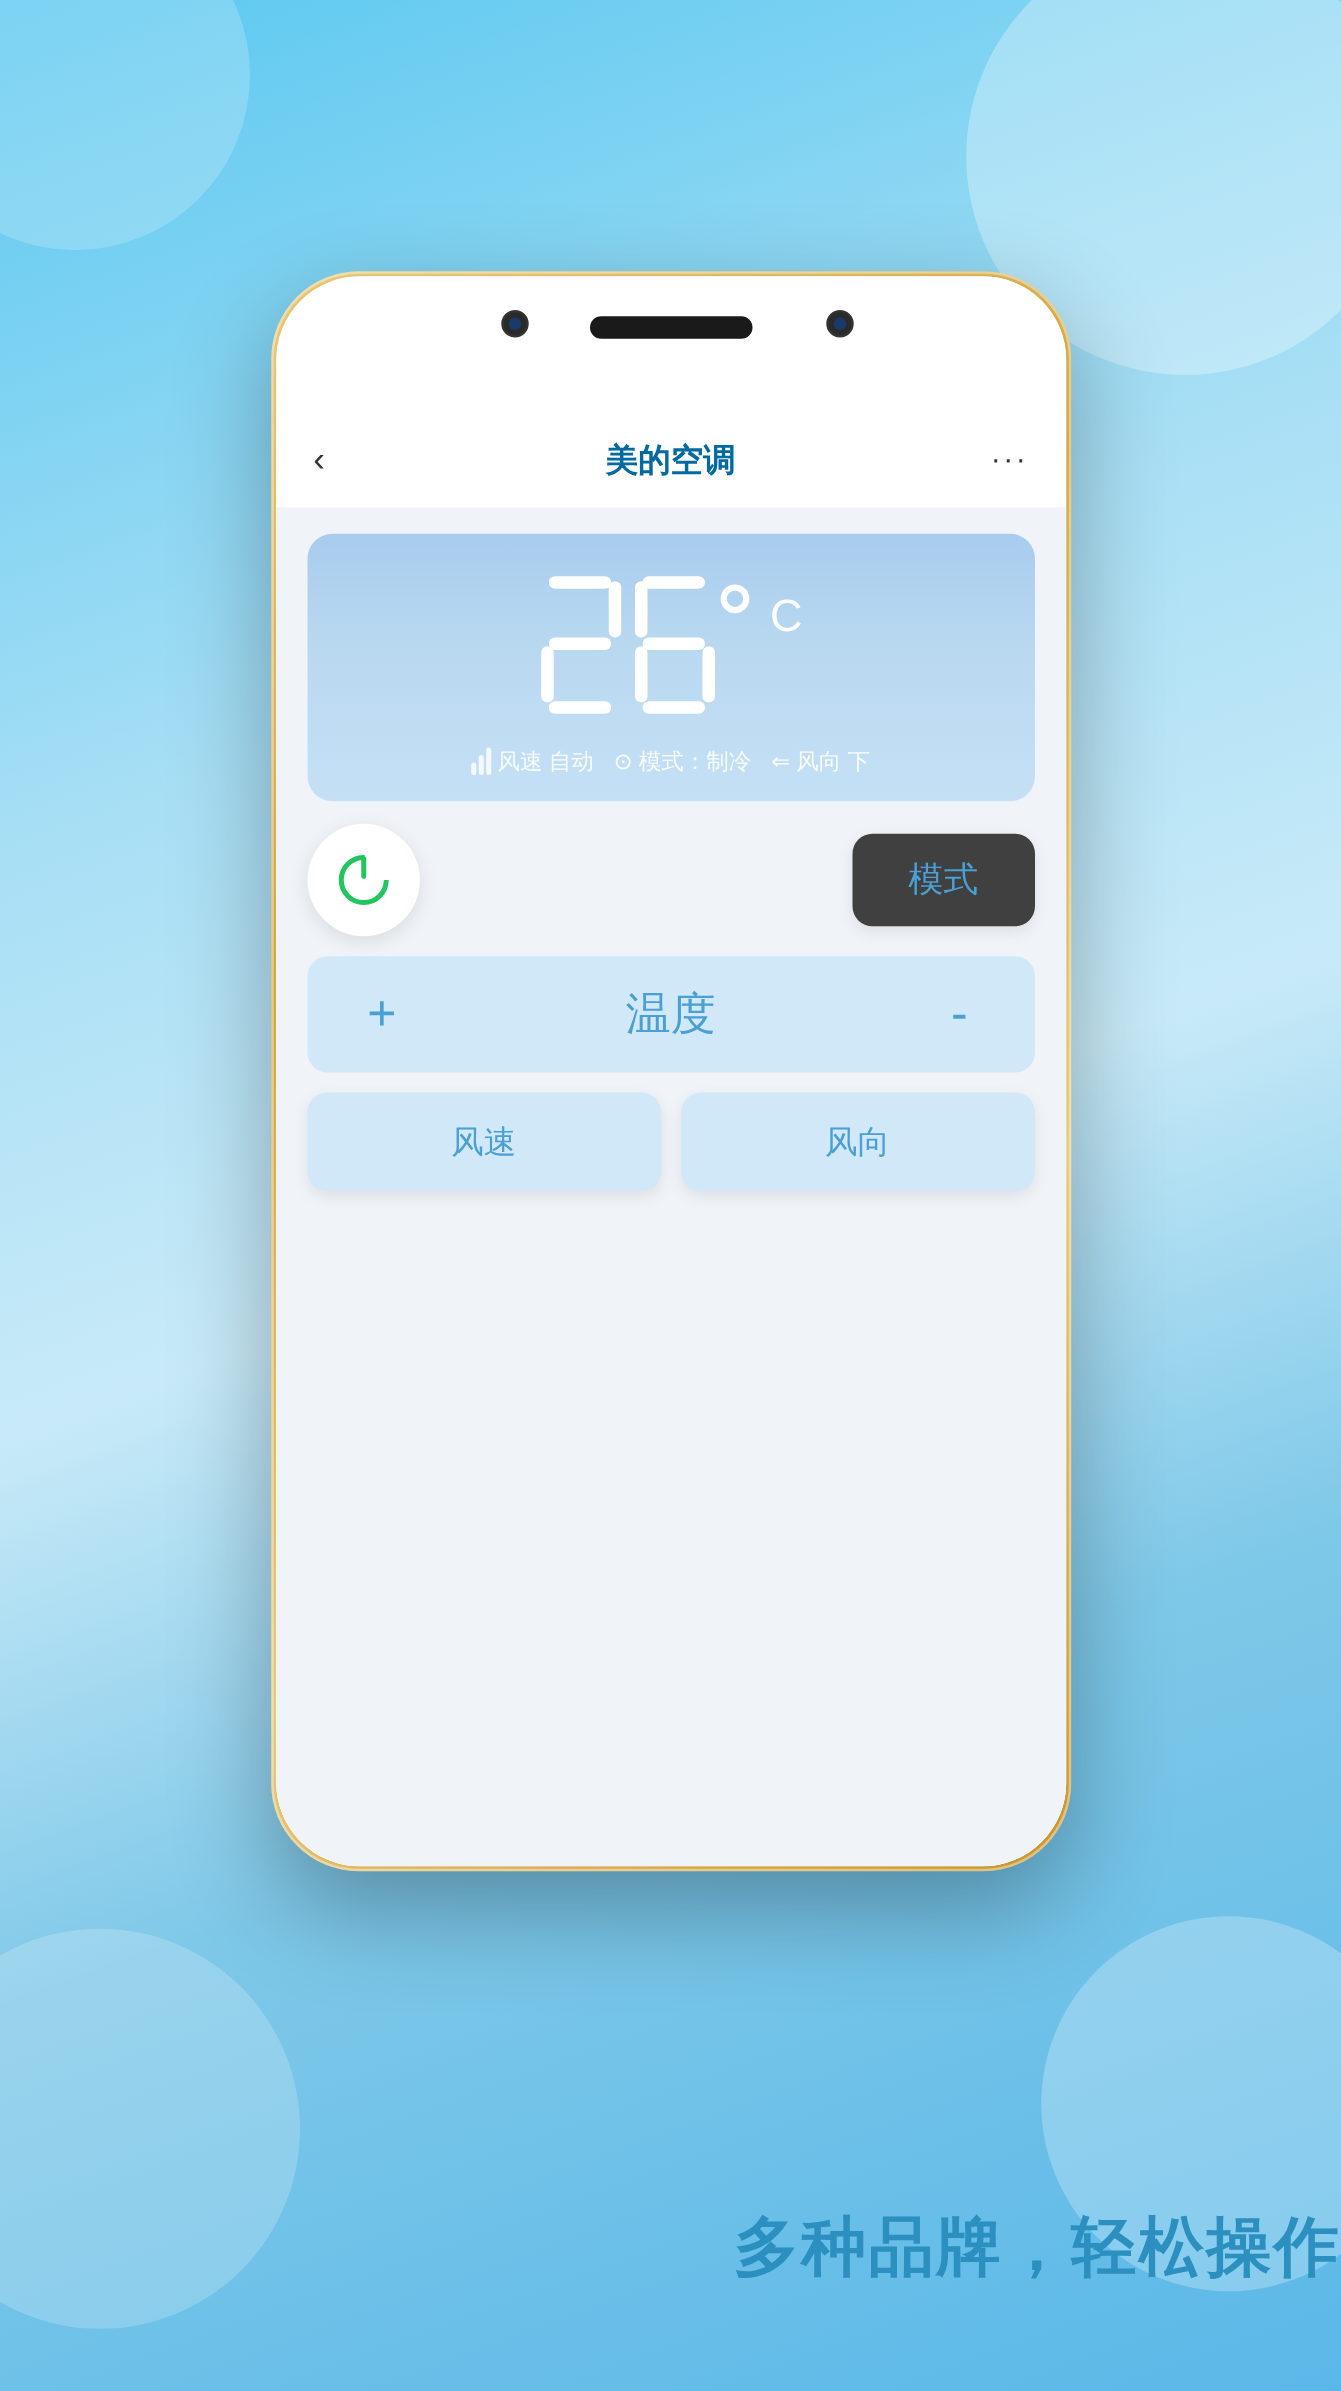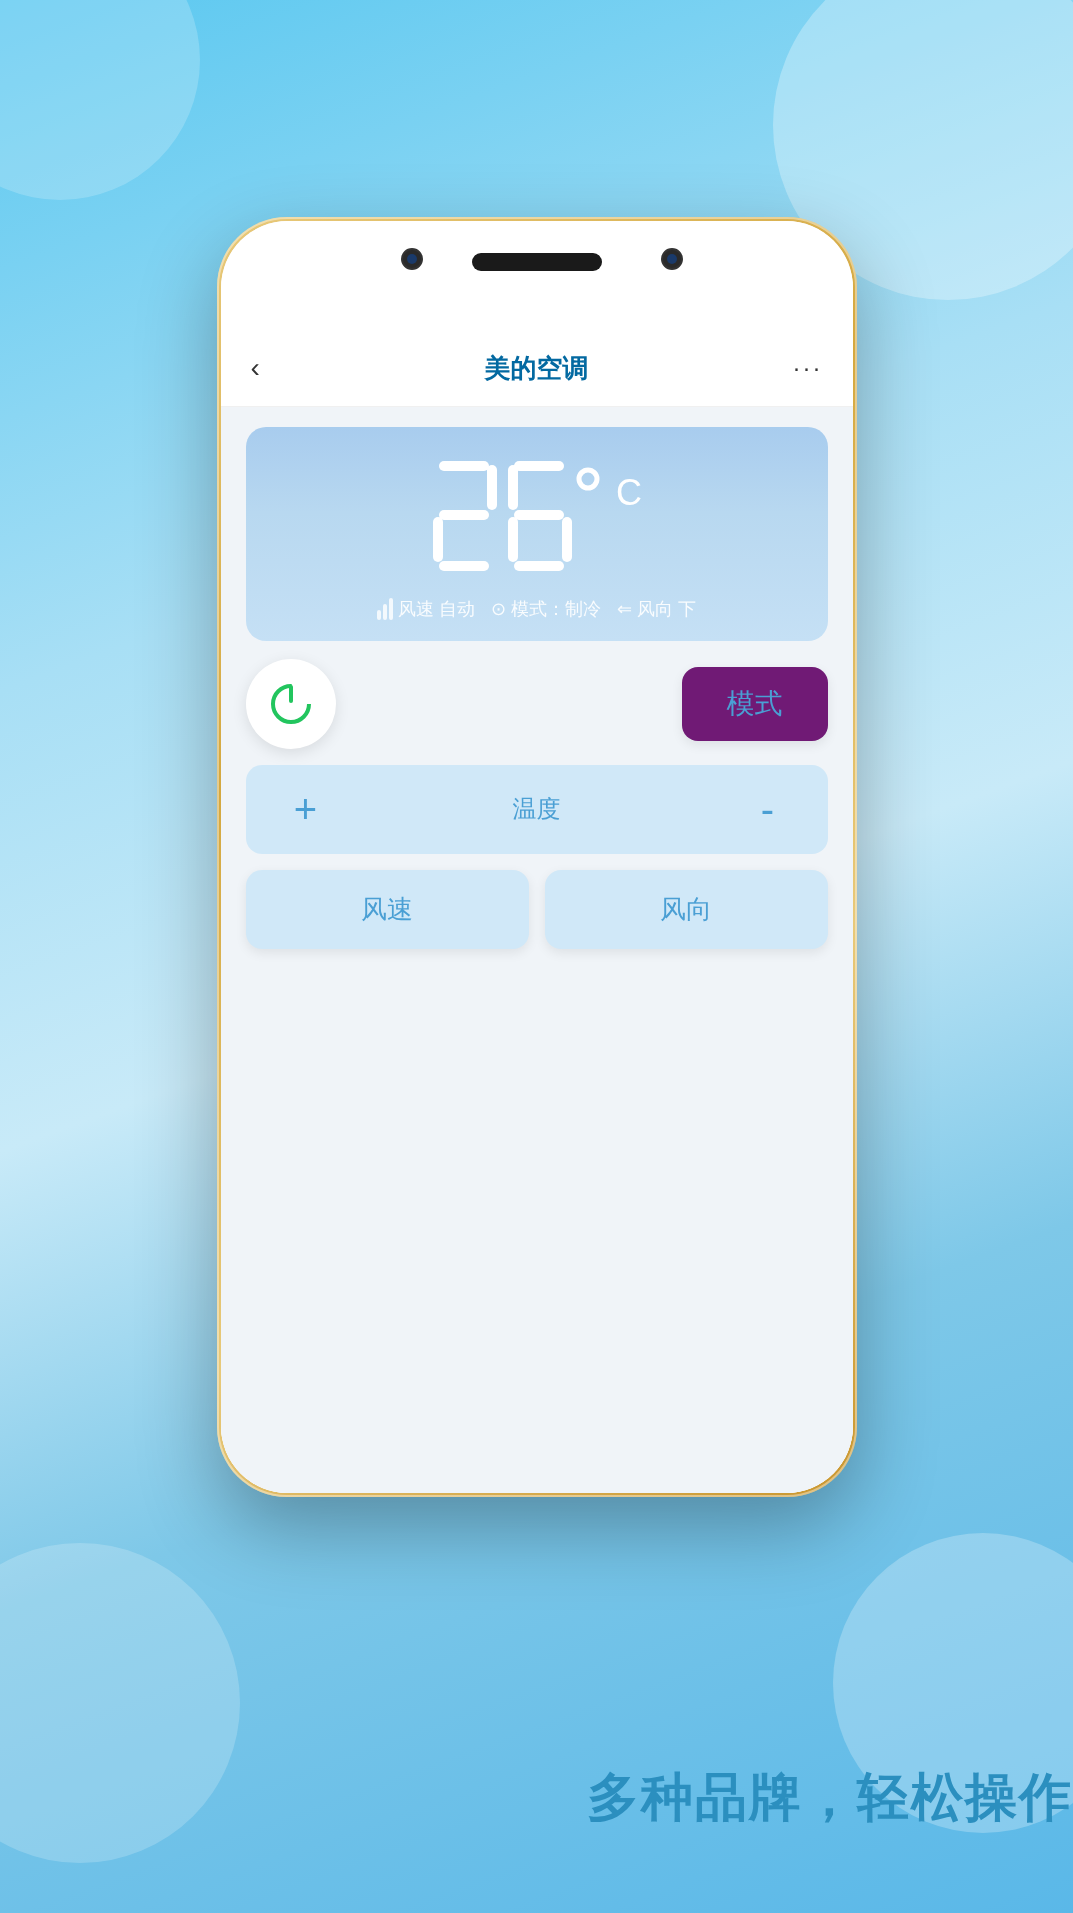--- a/index.html
+++ b/index.html
@@ -288,21 +288,21 @@
       box-shadow: 0 4px 15px rgba(0,0,0,0.1);
       cursor: pointer;
     }
 
     .power-icon {
       width: 50px;
       height: 50px;
     }
 
     .mode-btn {
-      background: #701a75;
+      background: #404040;
       border-radius: 16px;
       padding: 18px 45px;
       font-size: 28px;
       color: #4a9fd4;
       font-weight: 500;
       cursor: pointer;
       box-shadow: 0 4px 12px rgba(0,0,0,0.08);
     }
 
     .temp-control-row {
@@ -317,21 +317,21 @@
     .temp-btn {
       font-size: 40px;
       color: #4a9fd4;
       font-weight: 300;
       cursor: pointer;
       width: 50px;
       text-align: center;
     }
 
     .temp-label {
-      font-size: 24px;
+      font-size: 36px;
       color: #4a9fd4;
       font-weight: 500;
     }
 
     .controls-row-3 {
       display: flex;
       justify-content: space-between;
       gap: 16px;
     }
 

